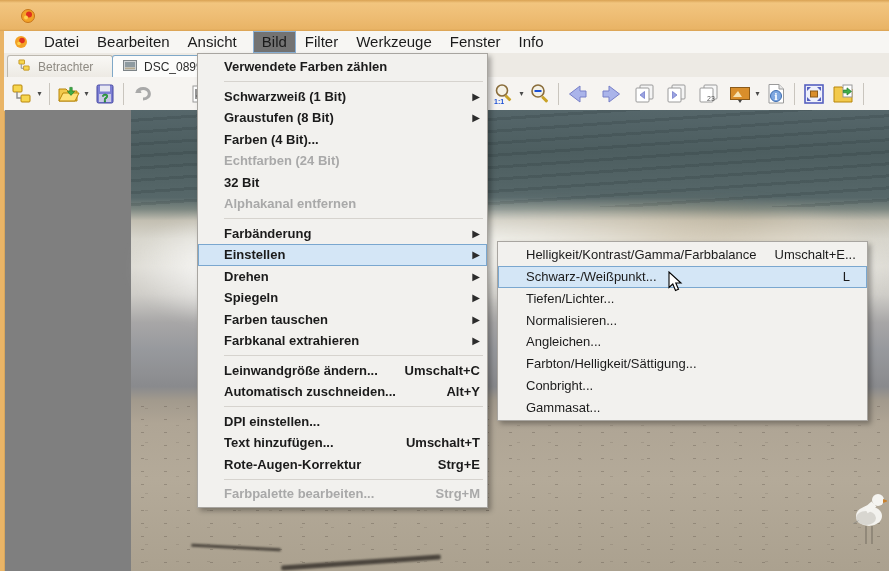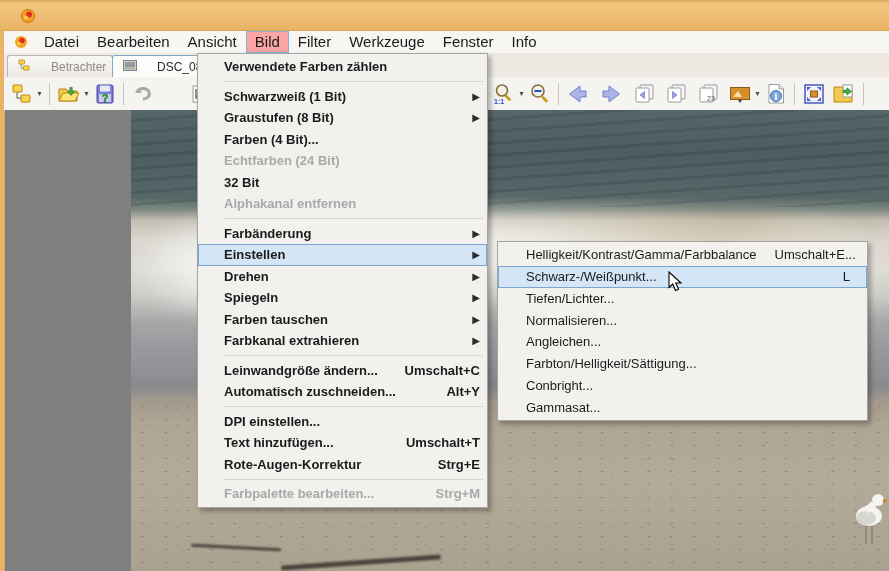--- a/index.html
+++ b/index.html
@@ -20,25 +20,25 @@
     font-size:13px;color:#3d3424;letter-spacing:.2px;margin-top:40px;
   }
   .left-border{position:absolute;left:0;top:31px;width:4px;bottom:0;background:#e9b466;border-right:1px solid #d7a65c;}
   
   .menubar{
     position:absolute;left:4px;right:0;top:31px;height:22px;background:#f7f6f3;
     display:flex;align-items:center;font-size:15px;color:#1b1b1b;
   }
   .menubar .logo{width:16px;height:16px;margin:0 6px 0 9px;}
   .mb-item{padding:2px 9px 3px 9px;cursor:default;}
-  .mb-item.active{background:#fca5a5;box-shadow:inset 0 0 0 1px #8ab1d6;}
+  .mb-item.active{background:#737373;box-shadow:inset 0 0 0 1px #8ab1d6;margin-left:7px;}
   
   .tabbar{position:absolute;left:4px;right:0;top:53px;height:24px;background:#edeae4;}
   .tab{
-    position:absolute;top:2px;height:21px;display:flex;align-items:center;gap:20px;
+    position:absolute;top:2px;height:21px;display:flex;align-items:center;gap:7px;
     padding:0 10px;font-size:12px;border-radius:3px 3px 0 0;white-space:nowrap;overflow:hidden;
   }
   .tab.inactive{left:3px;width:84px;background:linear-gradient(#f9f8f5,#edeae4);
     border:1px solid #bcb8af;border-bottom:none;color:#8e8a83;}
   .tab.active{left:108px;width:104px;background:#fcfcfb;border:1px solid #7fa8c8;border-bottom:none;color:#2a2a2a;}
   
   .toolbar{position:absolute;left:4px;right:0;top:77px;height:33px;background:#f6f4f1;border-bottom:1px solid #d8d4cd;}
   .tgroup{position:absolute;top:3px;display:flex;align-items:center;}
   .tgroup-left{left:4px;}
   .tgroup-right{left:486px;}

